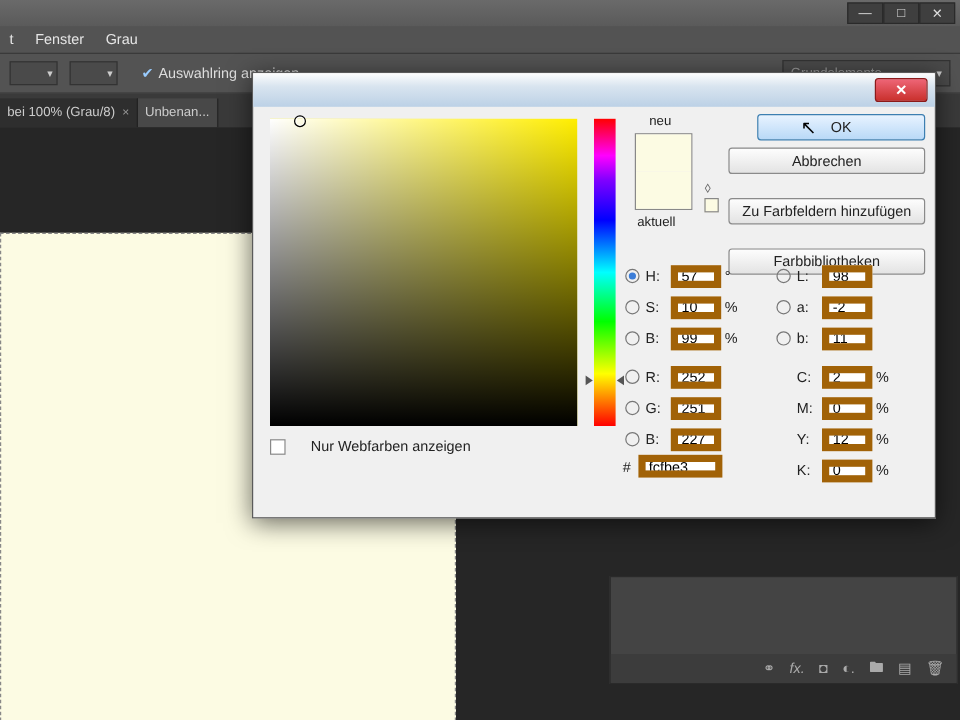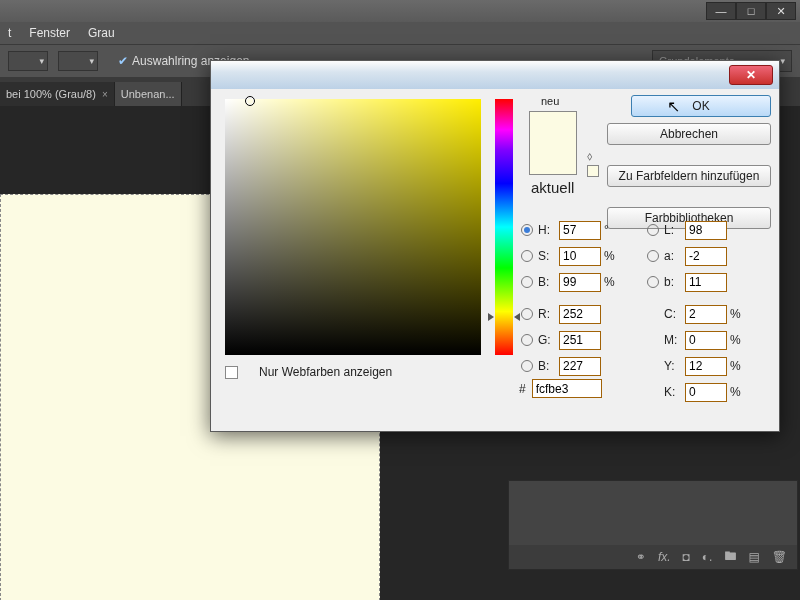--- a/index.html
+++ b/index.html
@@ -47,35 +47,35 @@
 .huebar { position:absolute; left:284px; top:10px; width:18px; height:256px;
   background:linear-gradient(to bottom,#ff0000 0%,#ff00ff 12%,#8000ff 20%,#0000ff 33%,#00ffff 50%,#00ff00 66%,#ffff00 83%,#ff0000 100%);
 }
 .hue-arrow-l{position:absolute; left:277px; width:0;height:0;border-top:4px solid transparent;border-bottom:4px solid transparent;border-left:6px solid #555;}
 .hue-arrow-r{position:absolute; left:303px; width:0;height:0;border-top:4px solid transparent;border-bottom:4px solid transparent;border-right:6px solid #555;}
 
 .swatchbox{ position:absolute; left:318px; top:22px; width:48px; height:64px; border:1px solid #888;}
 .swatch-new{height:50%; background:#fcfbe3;}
 .swatch-cur{height:50%; background:#fcfbe3;}
 .lbl-neu{position:absolute; left:330px; top:6px; font-size:11px;}
-.lbl-akt{position:absolute; left:320px; top:90px; font-size:15px;text-align:center;}
+.lbl-akt{position:absolute; left:320px; top:90px; font-size:11px;text-align:center;}
 .cube{position:absolute; left:376px; top:60px; font-size:12px; color:#666;}
 .tinyswatch{position:absolute; left:376px; top:76px; width:12px; height:12px; border:1px solid #888; background:#fcfbe3;}
 
 .btncol{ position:absolute; left:396px; top:6px; width:164px; display:flex; flex-direction:column; gap:6px;}
 .dbtn{ height:22px; border:1px solid #8a8a8a; background:linear-gradient(#fdfdfd,#e3e3e3); border-radius:3px; font-size:12px; display:flex; align-items:center; justify-content:center; cursor:default;}
 .dbtn.primary{ background:linear-gradient(#e8f3ff,#b9d9f7); border-color:#3c7fb1;margin-left:24px;}
 .btncol .gap{height:8px;}
 
 .inputs { position:absolute; left:310px; top:128px; font-size:12px;}
 .row{display:flex; align-items:center; height:26px; gap:3px;}
 .radio{width:12px;height:12px;border:1px solid #777;border-radius:50%;display:inline-flex;align-items:center;justify-content:center;margin-right:2px;}
 .radio.sel::after{content:"";width:6px;height:6px;background:#3b7dd8;border-radius:50%;}
 .ilbl{width:18px; text-align:left;}
-.ibox{width:42px;height:19px;border:1px solid #a16207;background:#fff;padding:0 3px;font-size:12px;}
+.ibox{width:42px;height:19px;border:6px solid #a16207;background:#fff;padding:0 3px;font-size:12px;}
 .unit{width:14px;}
 .col2{position:absolute; left:436px; top:128px; font-size:12px;}
 .col3{position:absolute; left:436px; top:212px; font-size:12px;}
 .rgb{position:absolute; left:310px; top:212px; font-size:12px;}
 
 .webonly{position:absolute; left:14px; top:276px; display:flex; align-items:center; gap:21px; font-size:12px;}
 .cb{width:13px;height:13px;border:1px solid #888;background:#fff;}
 .hexrow{position:absolute; left:308px; top:290px; display:flex; align-items:center; gap:6px; font-size:12px;}
 .hexrow .ibox{width:70px;}
 

